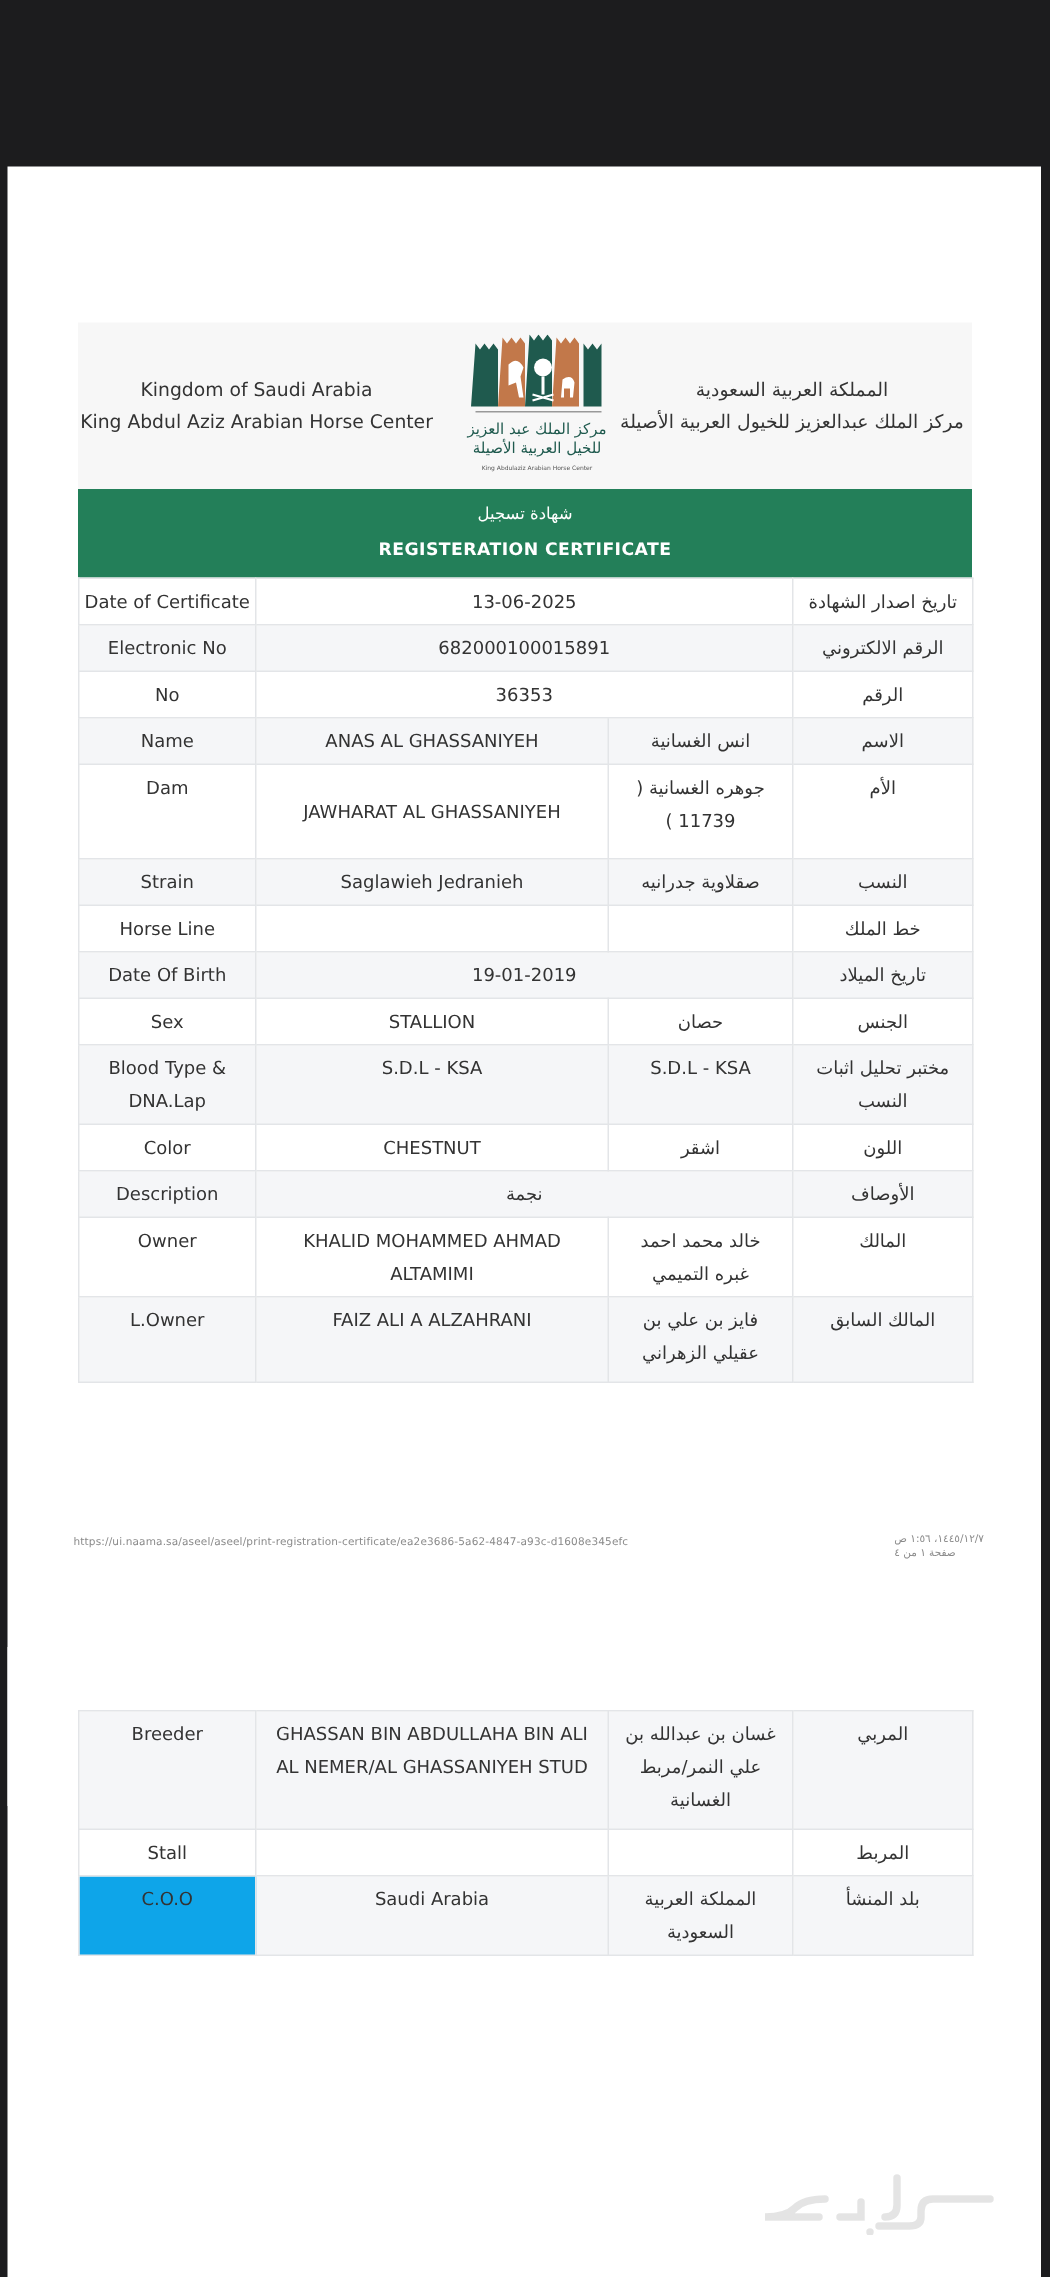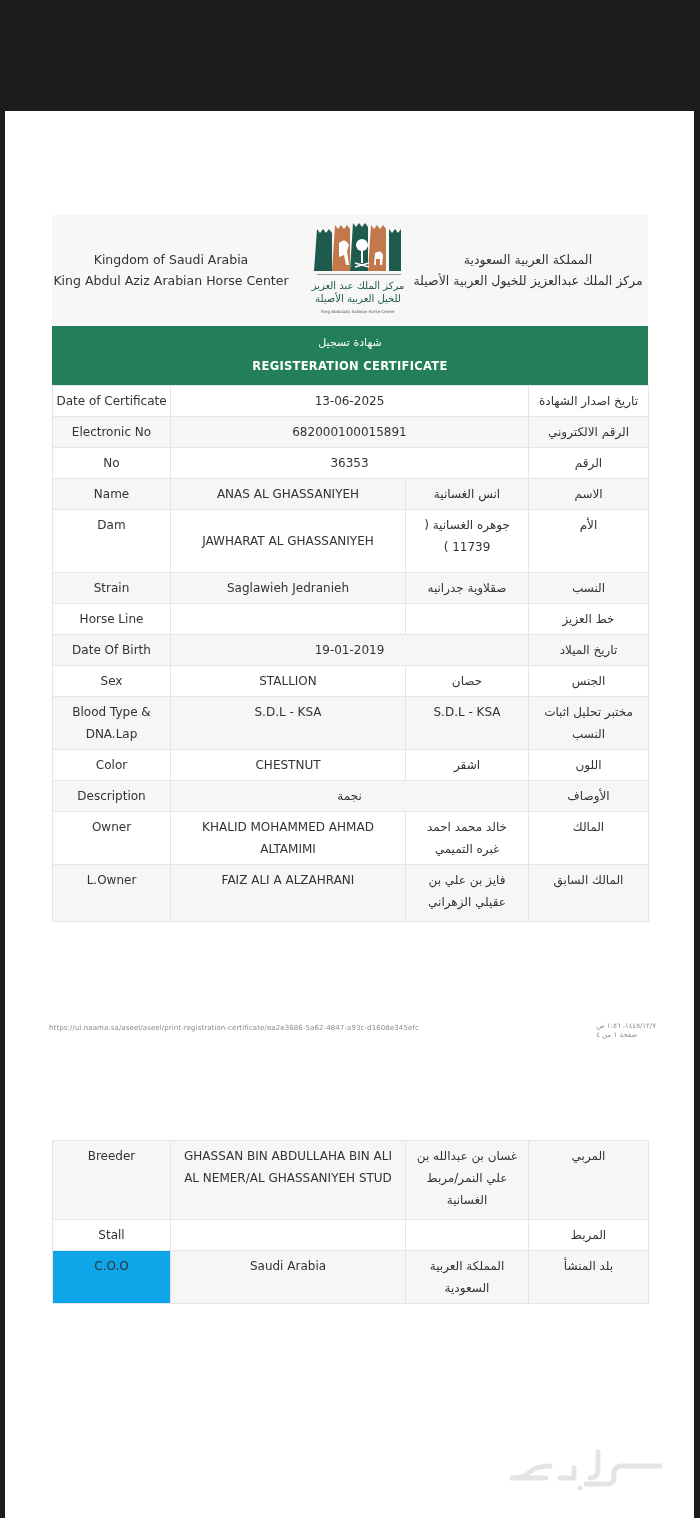--- a/index.html
+++ b/index.html
@@ -129,21 +129,21 @@
       <tr>
         <td style="padding:4px;">Strain</td>
         <td style="padding:4px;">Saglawieh Jedranieh</td>
         <td class="ar" style="padding:4px;">صقلاوية جدرانيه</td>
         <td class="ar" style="padding:4px;">النسب</td>
       </tr>
       <tr>
         <td style="padding:4px;">Horse Line</td>
         <td style="padding:4px;"></td>
         <td class="ar" style="padding:4px;"></td>
-        <td class="ar" style="padding:4px;">خط العزيز</td>
+        <td class="ar" style="padding:4px;">خط الملك</td>
       </tr>
       <tr>
         <td style="padding:4px;">Date Of Birth</td>
         <td colspan="2" style="padding:4px;">19-01-2019</td>
         <td class="ar" style="padding:4px;">تاريخ الميلاد</td>
       </tr>
       <tr>
         <td style="padding:4px;">Sex</td>
         <td style="padding:4px;">STALLION</td>
         <td class="ar" style="padding:4px;">حصان</td>

